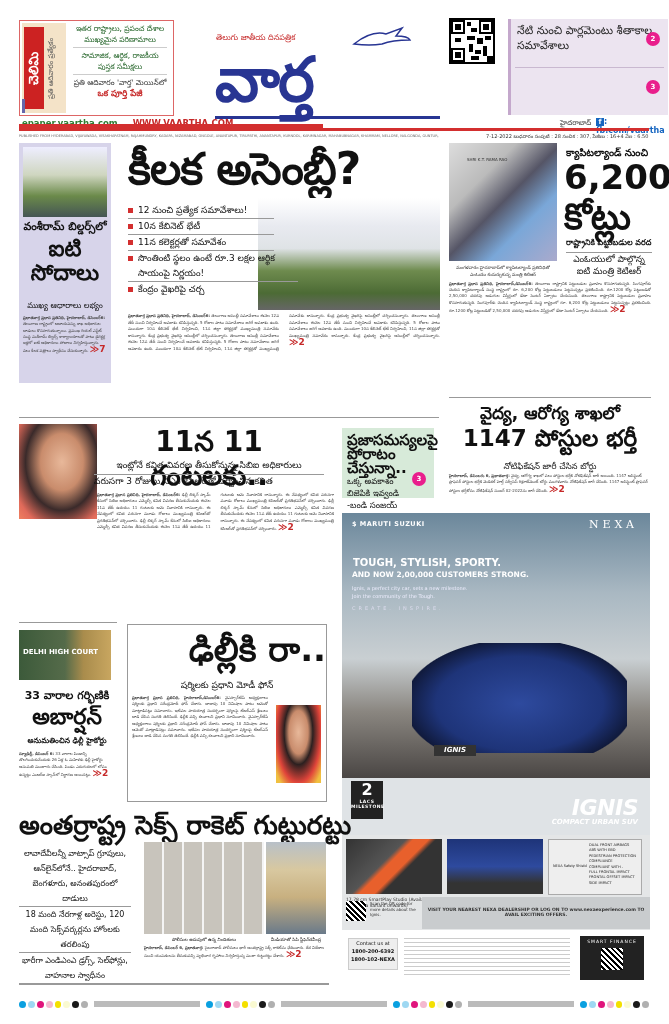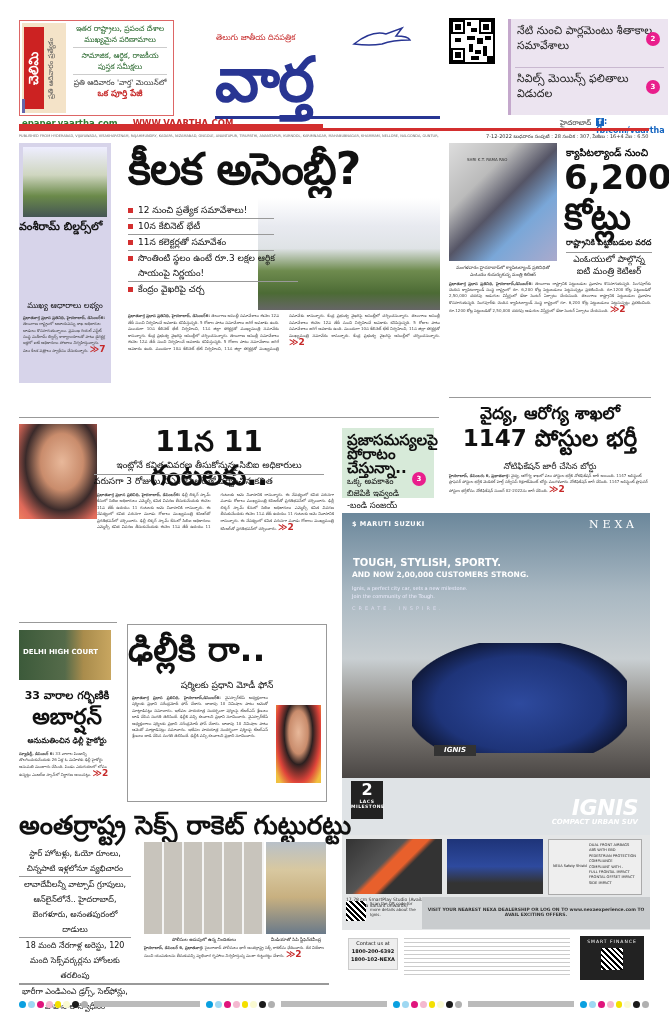--- a/index.html
+++ b/index.html
@@ -28,21 +28,21 @@
 .teaser{position:absolute;left:6px;right:4px;font-size:11px;color:#222;line-height:15px}
 .teaser .pg{position:absolute;right:4px;top:9px;width:14px;height:14px;border-radius:50%;background:#e91e8c;color:#fff;font-size:7px;text-align:center;line-height:14px;font-weight:bold}
 .teaser-div{position:absolute;left:4px;right:4px;top:48px;border-top:1px solid #c9b8d0}
 .city{left:560px;top:119px;font-size:7px;color:#333}
 .fb{left:596px;top:117px;font-size:8px;color:#1565c0;font-weight:bold}
 .publine{left:19px;top:134px;font-size:3.5px;color:#666;width:420px;white-space:nowrap;overflow:hidden}
 .dateline{left:486px;top:133px;font-size:5px;color:#333}
 
 .side1{left:19px;top:143px;width:92px;height:240px;background:#d7d4ea}
 .side1 .photo{position:absolute;left:4px;top:4px;width:84px;height:70px;background:linear-gradient(180deg,#eef 0%,#cfd6c0 40%,#6b8a4a 70%,#455 100%)}
-.side1 .h-small{position:absolute;left:0;right:0;top:77px;text-align:left;font-size:11px;font-weight:bold}
+.side1 .h-small{position:absolute;left:0;right:0;top:77px;text-align:center;font-size:11px;font-weight:bold}
 .side1 .h-big{position:absolute;left:0;right:0;top:94px;text-align:center;font-size:22px;font-weight:bold;line-height:24px}
 .side1 .sub{position:absolute;left:4px;right:4px;top:158px;font-size:8px;text-align:center}
 .side1 .body{position:absolute;left:4px;right:4px;top:172px;font-size:4px;color:#444;line-height:6.3px}
 .pg-ref{color:#c62828;font-size:9px;font-weight:bold}
 
 .lead-title{left:128px;top:141px;font-size:44px;font-weight:bold;line-height:56px;letter-spacing:-1px}
 .bullets{left:128px;top:203px;width:146px}
 .bullet{font-size:9px;line-height:15px;border-bottom:1px solid #999;padding-left:10px;position:relative}
 .bullet::before{content:"";position:absolute;left:0;top:5px;width:5px;height:5px;background:#d32f2f}
 .bullet.noline{border-bottom:none}
@@ -102,21 +102,21 @@
 
 .hr3{left:19px;top:622px;width:98px;height:1px;background:#999}
 .delhi-photo{left:19px;top:630px;width:92px;height:50px;background:linear-gradient(90deg,#3c5a3a 0%,#556b4a 50%,#a98c4c 70%,#c8a660 100%)}
 .delhi-photo span{position:absolute;left:4px;top:18px;color:#fff;font-size:7px;font-weight:bold}
 .del-1{left:19px;top:689px;width:96px;text-align:center;font-size:11px;font-weight:bold}
 .del-2{left:19px;top:704px;width:96px;text-align:center;font-size:22px;font-weight:bold}
 .del-3{left:19px;top:736px;width:96px;text-align:center;font-size:7.5px;font-weight:bold}
 .del-body{left:19px;top:751px;width:96px;font-size:4px;color:#444;line-height:6.3px}
 
 .sharmila{left:127px;top:624px;width:200px;height:178px;border:1px solid #999;background:#fff}
-.sh-title{position:absolute;left:0;right:0;top:3px;text-align:left;font-size:34px;font-weight:bold;line-height:42px}
+.sh-title{position:absolute;left:0;right:0;top:3px;text-align:right;font-size:34px;font-weight:bold;line-height:42px}
 .sh-sub{position:absolute;left:0;right:0;top:55px;text-align:center;font-size:9px}
 .sh-body{position:absolute;left:4px;top:70px;width:136px;font-size:4px;color:#444;line-height:6.4px;text-align:justify}
 .sh-photo{position:absolute;left:148px;top:80px;width:45px;height:78px;background:radial-gradient(ellipse at 50% 35%,#e8b89a 0%,#c98c6c 30%,#2c2020 45%,#e0443a 70%,#f0c040 90%)}
 
 .racket-title{left:19px;top:808px;width:312px;text-align:center;font-size:26px;font-weight:bold;line-height:34px;white-space:nowrap}
 .racket-left{left:19px;top:846px;width:112px}
 .racket-left div{font-size:8px;line-height:15px;text-align:center;border-bottom:1px solid #999}
 .racket-left div.noline{border-bottom:none}
 .mugs{left:144px;top:842px;width:120px;height:92px;background:
  repeating-linear-gradient(90deg,#c8c4bc 0 18px,#f4f4f4 18px 20px);}
@@ -187,35 +187,35 @@
   </svg>
 </div>
 
 <div class="abs teasers">
   <div class="teaser" style="top:4px">
     <span>నేటి నుంచి పార్లమెంటు శీతాకాల సమావేశాలు</span>
     <span class="pg">2</span>
   </div>
   <div class="teaser-div"></div>
   <div class="teaser" style="top:52px">
-    <span>సివిల్స్ మెయిన్స్ ఫలితాలు విడుదల</span>
     <span class="pg">3</span>
   </div>
 </div>
 <div class="abs city">హైదరాబాద్</div>
 <div class="abs fb"><span style="display:inline-block;width:8px;height:8px;background:#1565c0;color:#fff;font-size:7px;line-height:8px;text-align:center">f</span><span>: fb.com/vaartha</span></div>
 
 <div class="abs redline"></div>
 <div class="abs redline2"></div>
 <div class="abs publine">PUBLISHED FROM HYDERABAD, VIJAYAWADA, VISAKHAPATNAM, RAJAHMUNDRY, KADAPA, NIZAMABAD, ONGOLE, ANANTAPUR, TIRUPATHI, ANANTAPUR, KURNOOL, KARIMNAGAR, MAHABUBNAGAR, KHAMMAM, NELLORE, NALGONDA, GUNTUR, TADEPALLIGUDEM, SRIKAKULAM</div>
 <div class="abs dateline">7-12-2022 బుధవారం సంపుటి : 28 సంచిక : 307, పేజీలు : 16+4 వెల : 6.50</div>
 
 <div class="abs side1">
   <div class="photo"></div>
   <div class="h-small">వంశీరామ్ బిల్డర్స్‌లో</div>
+  <div class="h-big">ఐటి సోదాలు</div>
   <div class="sub">ముఖ్య ఆధారాలు లభ్యం</div>
   <div class="body">
     <b>ప్రభాతవార్త ప్రధాన ప్రతినిధి, హైదరాబాద్, డిసెంబర్6:</b>
     <span>తెలంగాణ రాష్ట్రంలో ఆదాయపన్ను శాఖ అధికారుల దాడులు కొనసాగుతున్నాయి. ప్రముఖ రియల్ ఎస్టేట్ సంస్థ వంశీరామ్ బిల్డర్స్ కార్యాలయాలతో పాటు డైరెక్టర్ల ఇళ్లలో ఐటీ అధికారులు సోదాలు నిర్వహిస్తున్నారు. పలు కీలక పత్రాలు స్వాధీనం చేసుకున్నారు.</span>
     <span class="pg-ref">≫7</span>
   </div>
 </div>
 
 <div class="abs lead-title">కీలక అసెంబ్లీ?</div>
 <div class="abs assembly"></div>
@@ -350,21 +350,20 @@
   <div class="sh-body">
     <b>ప్రభాతవార్త ప్రధాన ప్రతినిధి, హైదరాబాద్,డిసెంబర్6:</b>
     <span>వైఎస్సార్‌టీపీ అధ్యక్షురాలు షర్మిలకు ప్రధాని నరేంద్రమోదీ ఫోన్ చేశారు. దాదాపు 10 నిమిషాల పాటు ఆమెతో మాట్లాడినట్లు సమాచారం. ఇటీవల పాదయాత్ర సందర్భంగా షర్మిలపై టీఆర్ఎస్ శ్రేణులు దాడి చేసిన సంగతి తెలిసిందే. ఢిల్లీకి వచ్చి కలవాలని ప్రధాని సూచించారు.</span>
     <span>వైఎస్సార్‌టీపీ అధ్యక్షురాలు షర్మిలకు ప్రధాని నరేంద్రమోదీ ఫోన్ చేశారు. దాదాపు 10 నిమిషాల పాటు ఆమెతో మాట్లాడినట్లు సమాచారం. ఇటీవల పాదయాత్ర సందర్భంగా షర్మిలపై టీఆర్ఎస్ శ్రేణులు దాడి చేసిన సంగతి తెలిసిందే. ఢిల్లీకి వచ్చి కలవాలని ప్రధాని సూచించారు.</span>
   </div>
   <div class="sh-photo"></div>
 </div>
 
 <div class="abs racket-title">అంతర్రాష్ట్ర సెక్స్ రాకెట్ గుట్టురట్టు</div>
 <div class="abs racket-left">
-  <div>స్టార్ హోటళ్లు, ఓయో రూంలు, చిన్నపాటి ఇళ్లలోనూ వ్యభిచారం</div>
   <div>లావాదేవీలన్నీ వాట్సాప్ గ్రూపులు, ఆన్‌లైన్‌లోనే.. హైదరాబాద్, బెంగళూరు, అనంతపురంలో దాడులు</div>
   <div>18 మంది నేరగాళ్ల అరెస్టు, 120 మంది సెక్స్‌వర్కర్లను హోంలకు తరలింపు</div>
   <div class="noline">భారీగా ఎండిఎంఎ డ్రగ్స్, సెల్‌ఫోన్లు, వాహనాల స్వాధీనం</div>
 </div>
 <div class="abs mugs"></div>
 <div class="abs police"></div>
 <div class="abs mugs-cap">పోలీసుల అదుపులో ఉన్న నిందితులు</div>
 <div class="abs police-cap">మీడియాతో సిపి స్టీఫెన్‌రవీంద్ర</div>
 <div class="abs racket-body">
   <b>హైదరాబాద్, డిసెంబర్ 6, ప్రభాతవార్త:</b>

